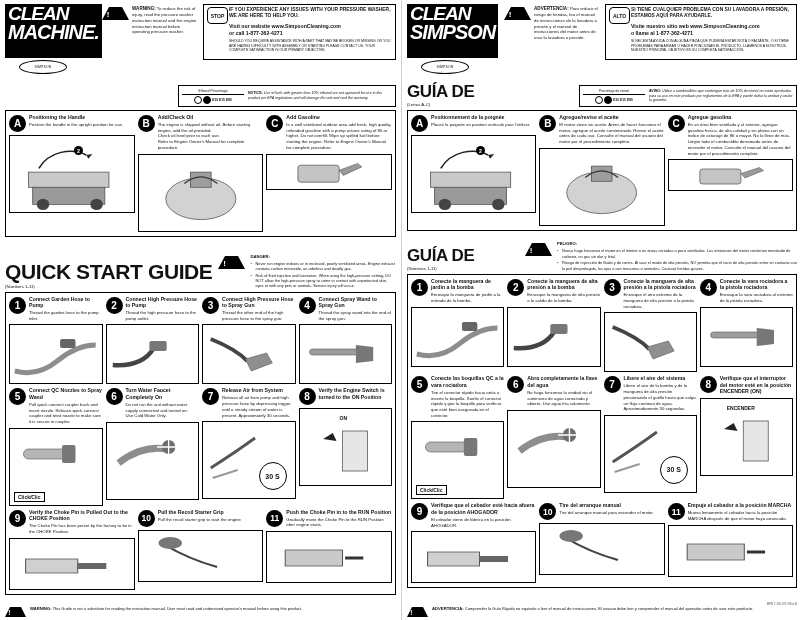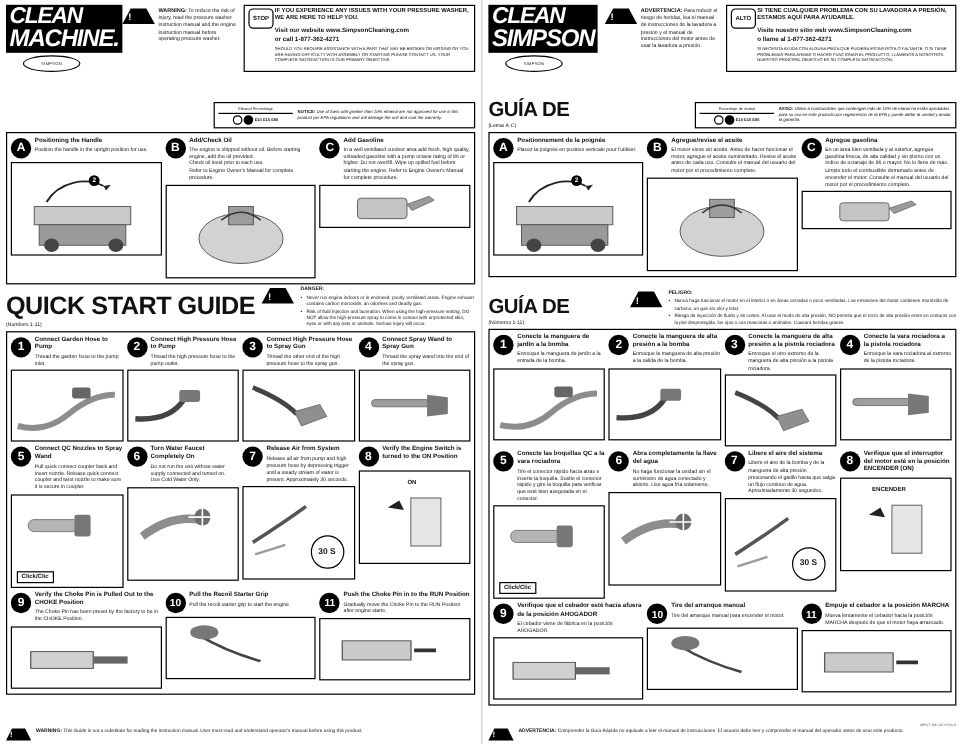--- a/index.html
+++ b/index.html
@@ -5,21 +5,21 @@
   html,body{margin:0;padding:0;background:#fff;}
   body{width:802px;height:620px;font-family:"Liberation Sans",sans-serif;color:#111;overflow:hidden;}
   .page{position:relative;width:802px;height:620px;display:flex;}
   .panel{width:401px;height:620px;position:relative;padding:0;box-sizing:border-box;}
   .panel.left{padding:4px 5px 0 5px;}
   .panel.right{padding:4px 5px 0 5px;border-left:1px solid #cfcfcf;}
 
   
   .hdr{display:flex;align-items:flex-start;gap:5px;height:62px;}
   .logo-wrap{width:92px;flex:0 0 92px;}
-  .logo{background:#000;color:#fff;padding:1px 3px 2px 3px;display:inline-block;}
+  .logo{background:#000;color:#fff;padding:1px 3px 16px 3px;display:inline-block;}
   .logo .l1,.logo .l2{font-weight:bold;font-style:italic;letter-spacing:-1px;line-height:.94;display:block;
      -webkit-text-stroke:0;}
   .logo .l1{font-size:19px;}
   .logo .l2{font-size:20px;}
   .logo-oval{margin:2px 0 0 14px;width:46px;height:12px;border:1px solid #000;border-radius:50%;
      display:flex;align-items:center;justify-content:center;font-size:3.4px;letter-spacing:.2px;}
   .warn-blk{flex:0 0 96px;display:flex;gap:3px;padding-top:2px;}
   .tri{width:0;height:0;flex:0 0 13px;border-left:7px solid transparent;border-right:7px solid transparent;
       border-bottom:13px solid #000;position:relative;margin-top:1px;}
   .tri:after{content:"!";position:absolute;left:-2.2px;top:4px;color:#fff;font-size:8px;font-weight:bold;line-height:1;}
@@ -198,21 +198,21 @@
           <div class="img" style="height:34px">
             <svg width="100%" height="100%" viewBox="0 0 120 40" preserveAspectRatio="none">
               <rect x="30" y="12" width="40" height="20" rx="3" fill="#c4c4c4" stroke="#555" stroke-width=".8"></rect>
               <path d="M70 18 l18 -8 4 4 -18 10z" fill="#9a9a9a" stroke="#555" stroke-width=".6"></path>
             </svg>
           </div>
         </div>
       </div>
     </div>
 
-    <div class="titlerow" style="height:36px;margin-top:0">
+    <div class="titlerow" style="height:36px;margin-top:16px">
       <div>
         <div class="big-title">QUICK START GUIDE</div>
         <div class="sub-title">(Numbers 1-11)</div>
       </div>
       <div class="danger-band" style="flex:1">
         <div class="tri dtri"></div>
         <div class="danger-txt">
           <div class="dh">DANGER:</div>
           <ul>
             <li>Never run engine indoors or in enclosed, poorly ventilated areas. Engine exhaust contains carbon monoxide, an odorless and deadly gas.</li>

